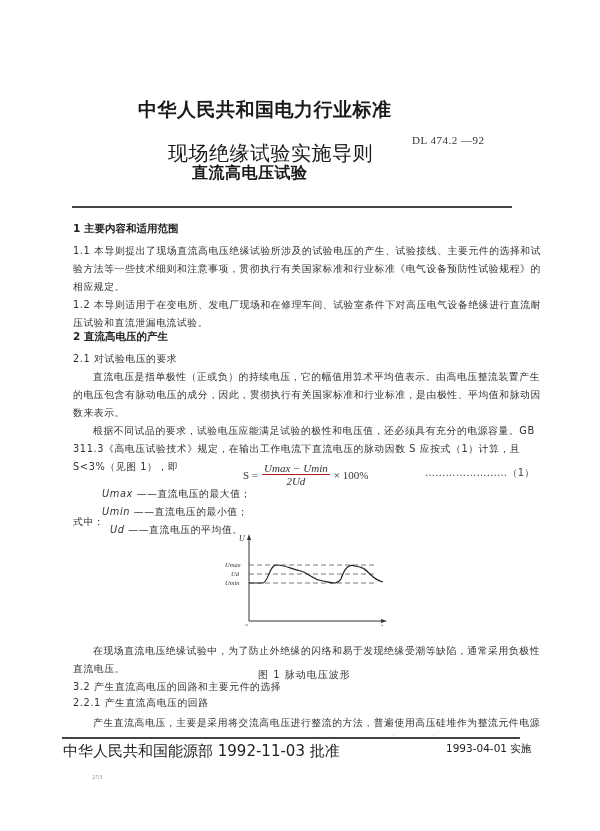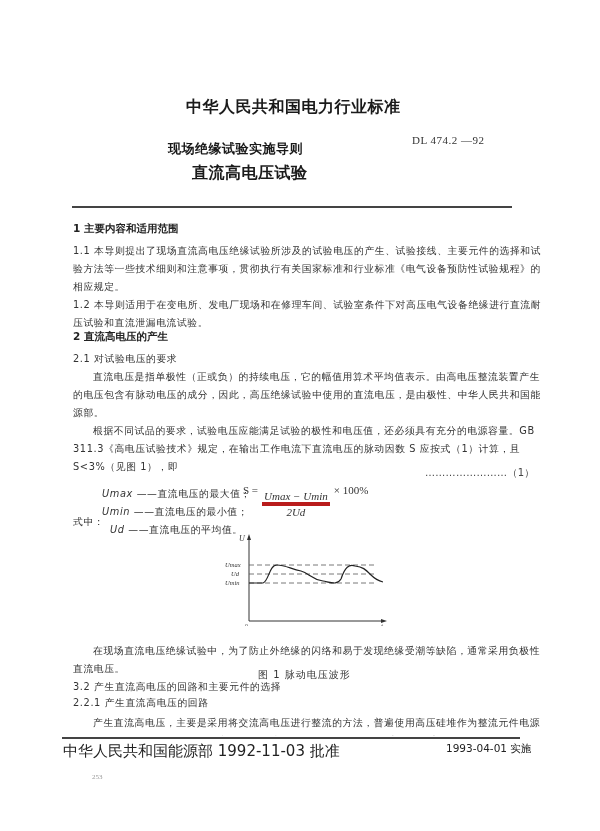--- a/index.html
+++ b/index.html
@@ -1,32 +1,32 @@
 <!DOCTYPE html>
 <html><head>
 <meta charset="utf-8">
 <style>
   html, body { margin:0; padding:0; background:#fff; }
   body { width:600px; height:831px; position:relative; overflow:hidden;
          font-family:"DejaVu Sans", sans-serif; color:#222; }
   .abs { position:absolute; }
-  .org { left:138px; top:97px; font-size:16px; font-weight:bold; letter-spacing:0.5px; color:#1a1a1a;margin-left:48px; }
+  .org { left:138px; top:97px; font-size:19px; font-weight:bold; letter-spacing:0.5px; color:#1a1a1a; }
   .code { left:412px; top:134px; font-size:11px; font-family:"Liberation Serif", serif; color:#333; letter-spacing:0.5px;}
-  .title1 { left:168px; top:140px; font-size:13px; font-weight:bold; color:#1a1a1a; letter-spacing:0.5px; }
+  .title1 { left:168px; top:140px; font-size:20px; font-weight:normal; color:#1a1a1a; letter-spacing:0.5px; }
   .title2 { left:192px; top:163px; font-size:16px; font-weight:bold; color:#1a1a1a; letter-spacing:0.5px; }
   .rule { left:72px; width:392px; height:1.5px; background:#444; }
   .rule-top { top:206px; width:440px; left:72px; }
   .rule-bot { top:737px; width:458px; left:62px; }
   .h1 { font-size:10.5px; font-weight:bold; color:#222; }
   .body { font-size:9.8px; line-height:18px; color:#333; letter-spacing:0.6px; }
   .p { position:absolute; left:73px; width:470px; }
   .indent { text-indent:20px; }
   .formula { left:243px; top:462px; font-family:"Liberation Serif", serif; font-size:11px; color:#333; display:flex; align-items:center; }
   .frac { display:inline-flex; flex-direction:column; align-items:center; margin:0 4px; }
-  .frac .num { border-bottom:4px solid #b91c1c; padding:0 2px; font-style:italic;margin-top:28px; }
+  .frac .num { border-bottom:1px solid #b91c1c; padding:0 2px; font-style:italic; }
   .frac .den { font-style:italic; }
   .eqno { left:425px; top:466px; font-size:10px; color:#444; letter-spacing:0.3px; }
   .footer-left { left:63px; top:742px; font-size:15px; color:#222; }
   .footer-right { left:446px; top:742px; font-size:10.5px; color:#222; }
   .pageno { left:92px; top:773px; font-size:7px; color:#999; font-family:"Liberation Serif", serif; }
   .chart { left:225px; top:531px; }
   .caption { left:258px; top:627px; font-size:10px; color:#333; letter-spacing:1px;margin-top:41px; }
   .where { font-size:9.8px; color:#333; letter-spacing:0.6px; line-height:18px; }
 </style>
 </head>
@@ -38,21 +38,21 @@
 <div class="abs title2">直流高电压试验</div>
 
 <div class="abs rule rule-top"></div>
 
 <div class="p h1" style="top:222px;">1  主要内容和适用范围</div>
 <div class="p body" style="top:242px;">1.1  本导则提出了现场直流高电压绝缘试验所涉及的试验电压的产生、试验接线、主要元件的选择和试验方法等一些技术细则和注意事项，贯彻执行有关国家标准和行业标准《电气设备预防性试验规程》的相应规定。</div>
 <div class="p body" style="top:296px;">1.2  本导则适用于在变电所、发电厂现场和在修理车间、试验室条件下对高压电气设备绝缘进行直流耐压试验和直流泄漏电流试验。</div>
 
 <div class="p h1" style="top:330px;">2  直流高电压的产生</div>
 <div class="p body" style="top:350px;">2.1  对试验电压的要求</div>
-<div class="p body indent" style="top:368px;">直流电压是指单极性（正或负）的持续电压，它的幅值用算术平均值表示。由高电压整流装置产生的电压包含有脉动电压的成分，因此，高压绝缘试验中使用的直流电压，是由极性、中华人民共和国能源部。</div>
+<div class="p body indent" style="top:368px;">直流电压是指单极性（正或负）的持续电压，它的幅值用算术平均值表示。由高电压整流装置产生的电压包含有脉动电压的成分，因此，贯彻执行有关国家标准和行业标准，是由极性、平均值和脉动因数来表示。</div>
 <div class="p body indent" style="top:422px;">根据不同试品的要求，试验电压应能满足试验的极性和电压值，还必须具有充分的电源容量。GB 311.3《高电压试验技术》规定，在输出工作电流下直流电压的脉动因数 S 应按式（1）计算，且 S&lt;3%（见图 1），即</div>
 
 <div class="abs formula">
   <span>S =</span>
   <span class="frac">
     <span class="num">Umax − Umin</span>
     <span class="den">2Ud</span>
   </span>
   <span>× 100%</span>
 </div>

